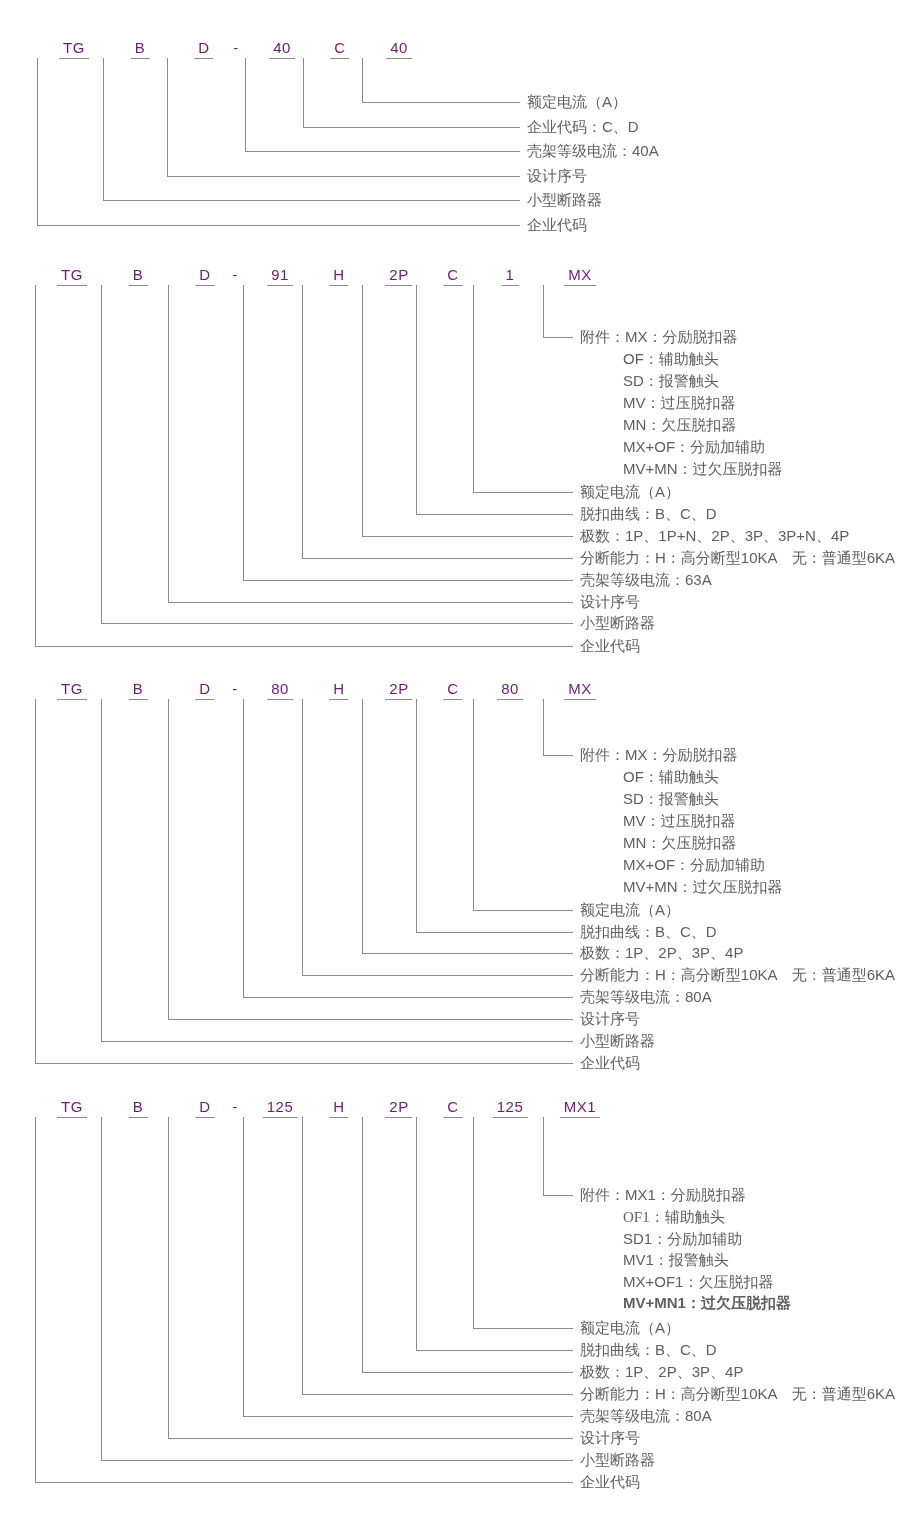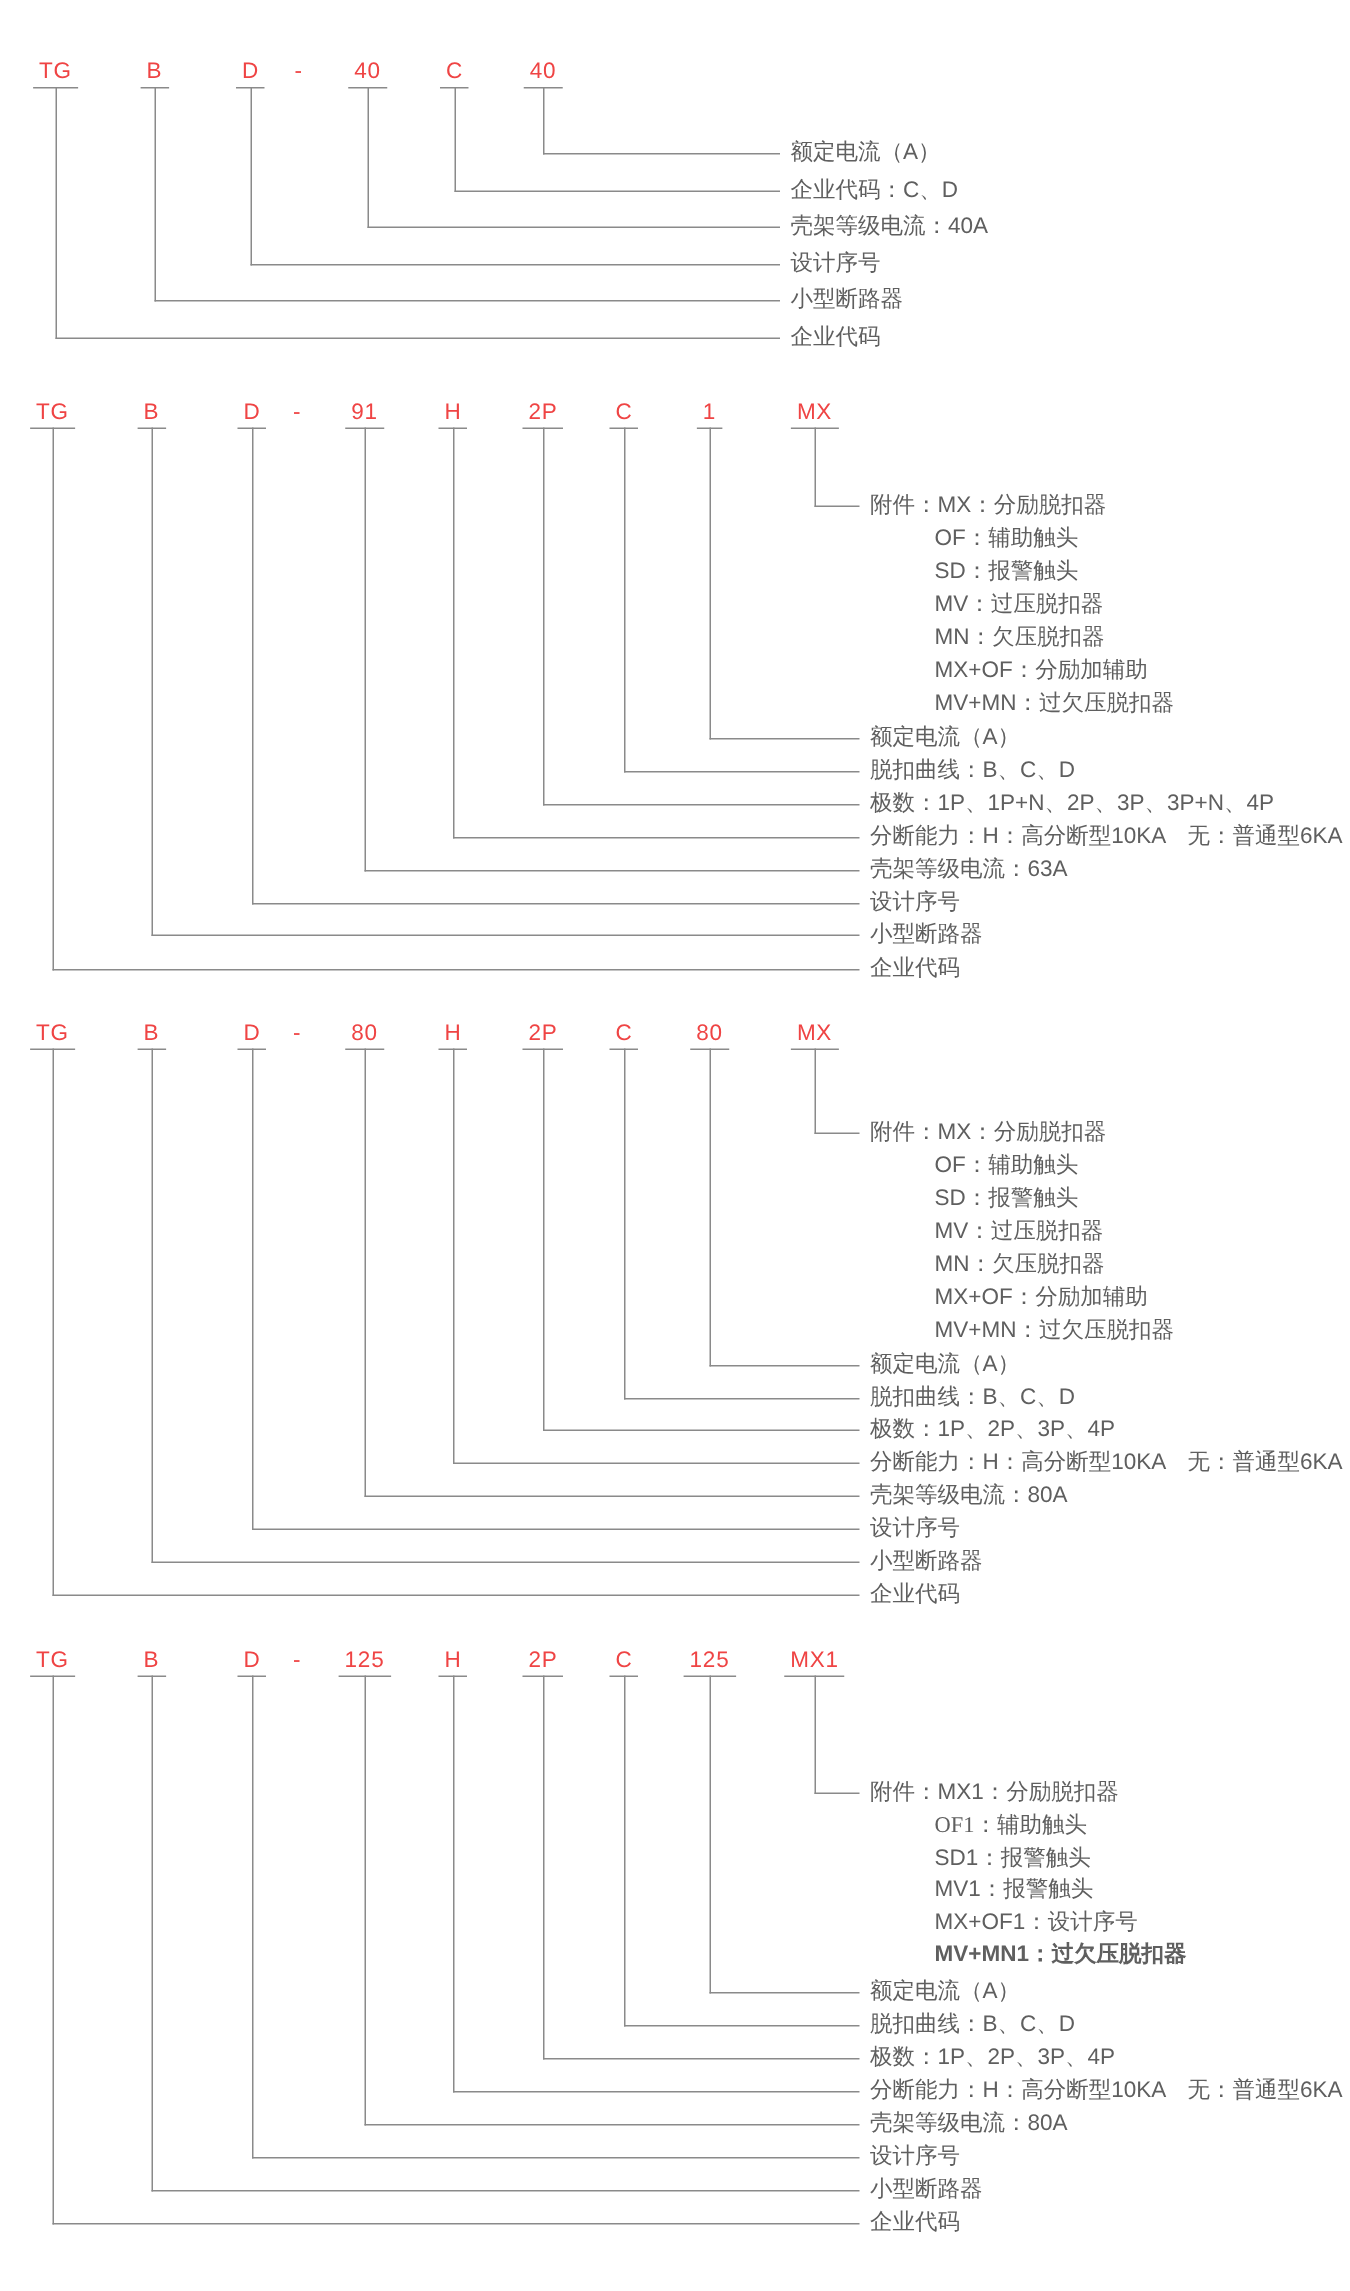--- a/index.html
+++ b/index.html
@@ -21,22 +21,23 @@
   }
   .code {
     position: absolute;
     transform: translateX(-50%);
     font-size: 15px;
     line-height: 15px;
     letter-spacing: 0.5px;
     padding: 0 4px 3px 4px;
     border-bottom: 1px solid #8a8a8a;
     white-space: nowrap;
-    color: #ef4444;
+    color: #701a75;
     text-align: center;
+    margin-left: 37px;
   }
   .code.no-underline {
     border-bottom: none;
     padding-bottom: 3px;
   }
   .vline {
     position: absolute;
     width: 1px;
     background: #8a8a8a;
   }
@@ -206,18 +207,18 @@
       <div class="lbl" style="left: 580px; top: 1341px;">脱扣曲线：B、C、D</div>
       <div class="code" style="left: 473px; top: 1099px;">125</div>
       <div class="vline" style="left: 473px; top: 1117px; height: 212px;"></div>
       <div class="hline" style="left: 473px; top: 1328px; width: 100px;"></div>
       <div class="lbl" style="left: 580px; top: 1319px;">额定电流（A）</div>
       <div class="code" style="left: 543px; top: 1099px;">MX1</div>
       <div class="vline" style="left: 543px; top: 1117px; height: 79px;"></div>
       <div class="hline" style="left: 543px; top: 1195px; width: 30px;"></div>
       <div class="lbl" style="left: 580px; top: 1186px;">附件：MX1：分励脱扣器</div>
       <div class="lbl" style="left: 623px; top: 1208px; font-family: Liberation Serif, serif;">OF1：辅助触头</div>
-      <div class="lbl" style="left: 623px; top: 1229.5px;">SD1：报警触头</div>
+      <div class="lbl" style="left: 623px; top: 1229.5px;">SD1：分励加辅助</div>
       <div class="lbl" style="left: 623px; top: 1251px;">MV1：报警触头</div>
-      <div class="lbl" style="left: 623px; top: 1272.5px;">MX+OF1：设计序号</div>
+      <div class="lbl" style="left: 623px; top: 1272.5px;">MX+OF1：欠压脱扣器</div>
       <div class="lbl" style="left: 623px; top: 1294px; font-weight: bold;">MV+MN1：过欠压脱扣器</div>
     </div>
   </div>
 
 </body></html>

